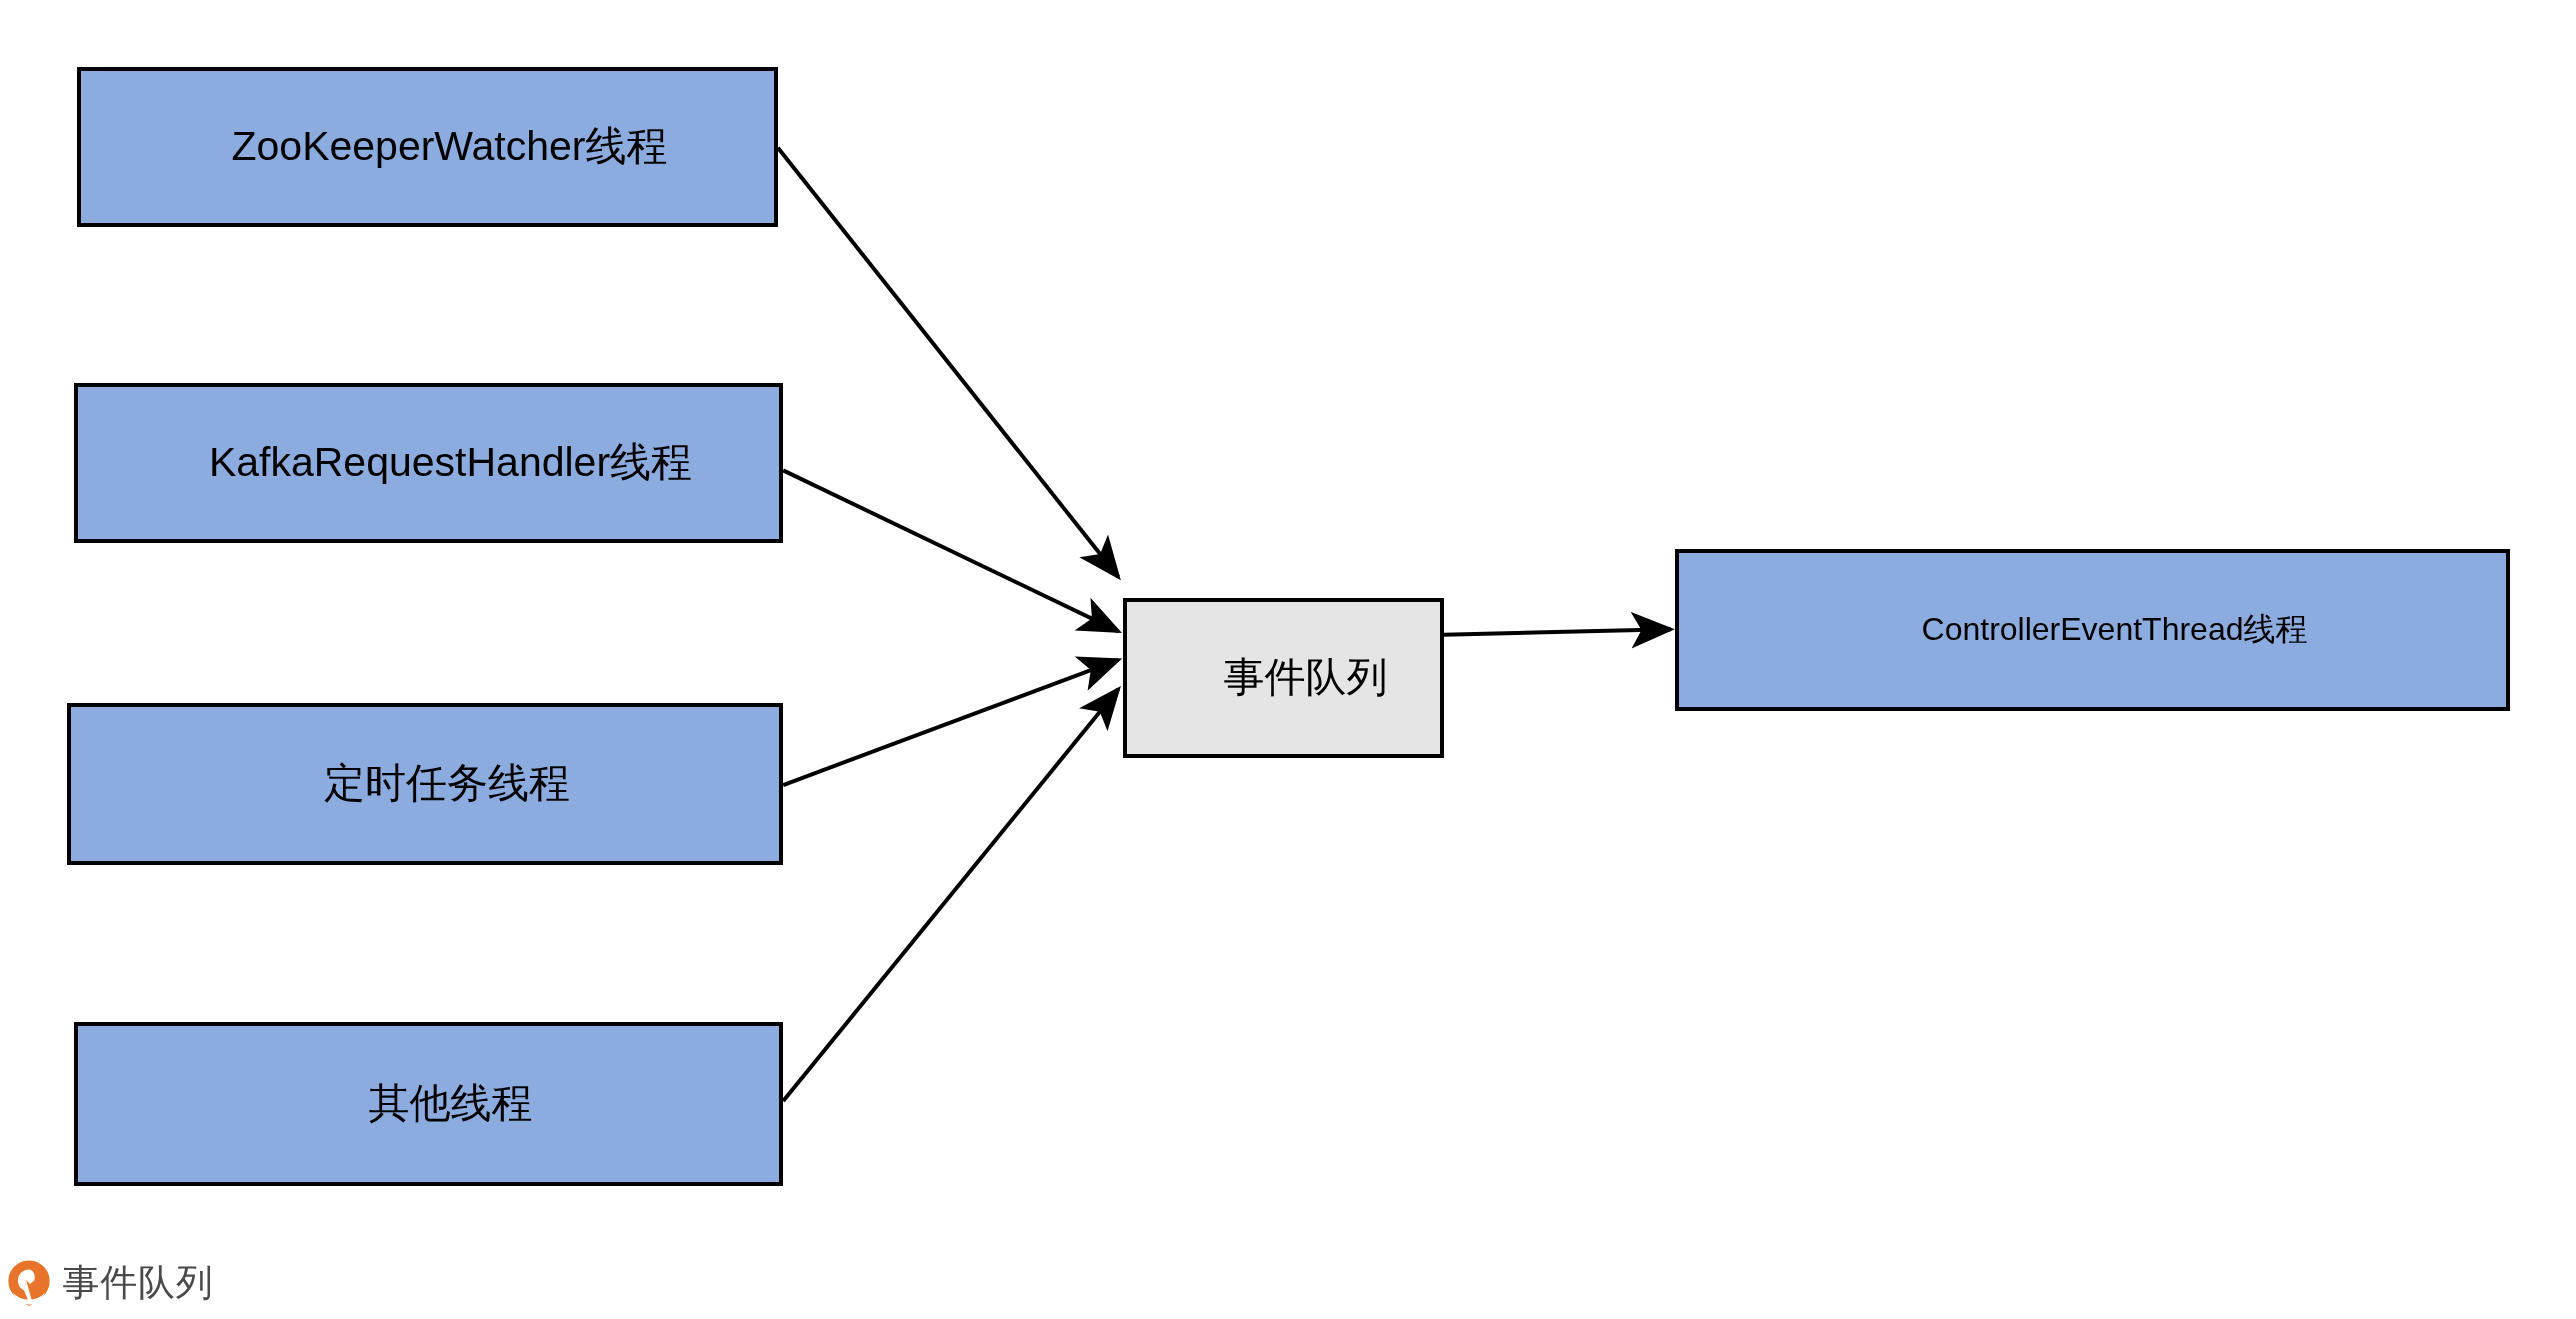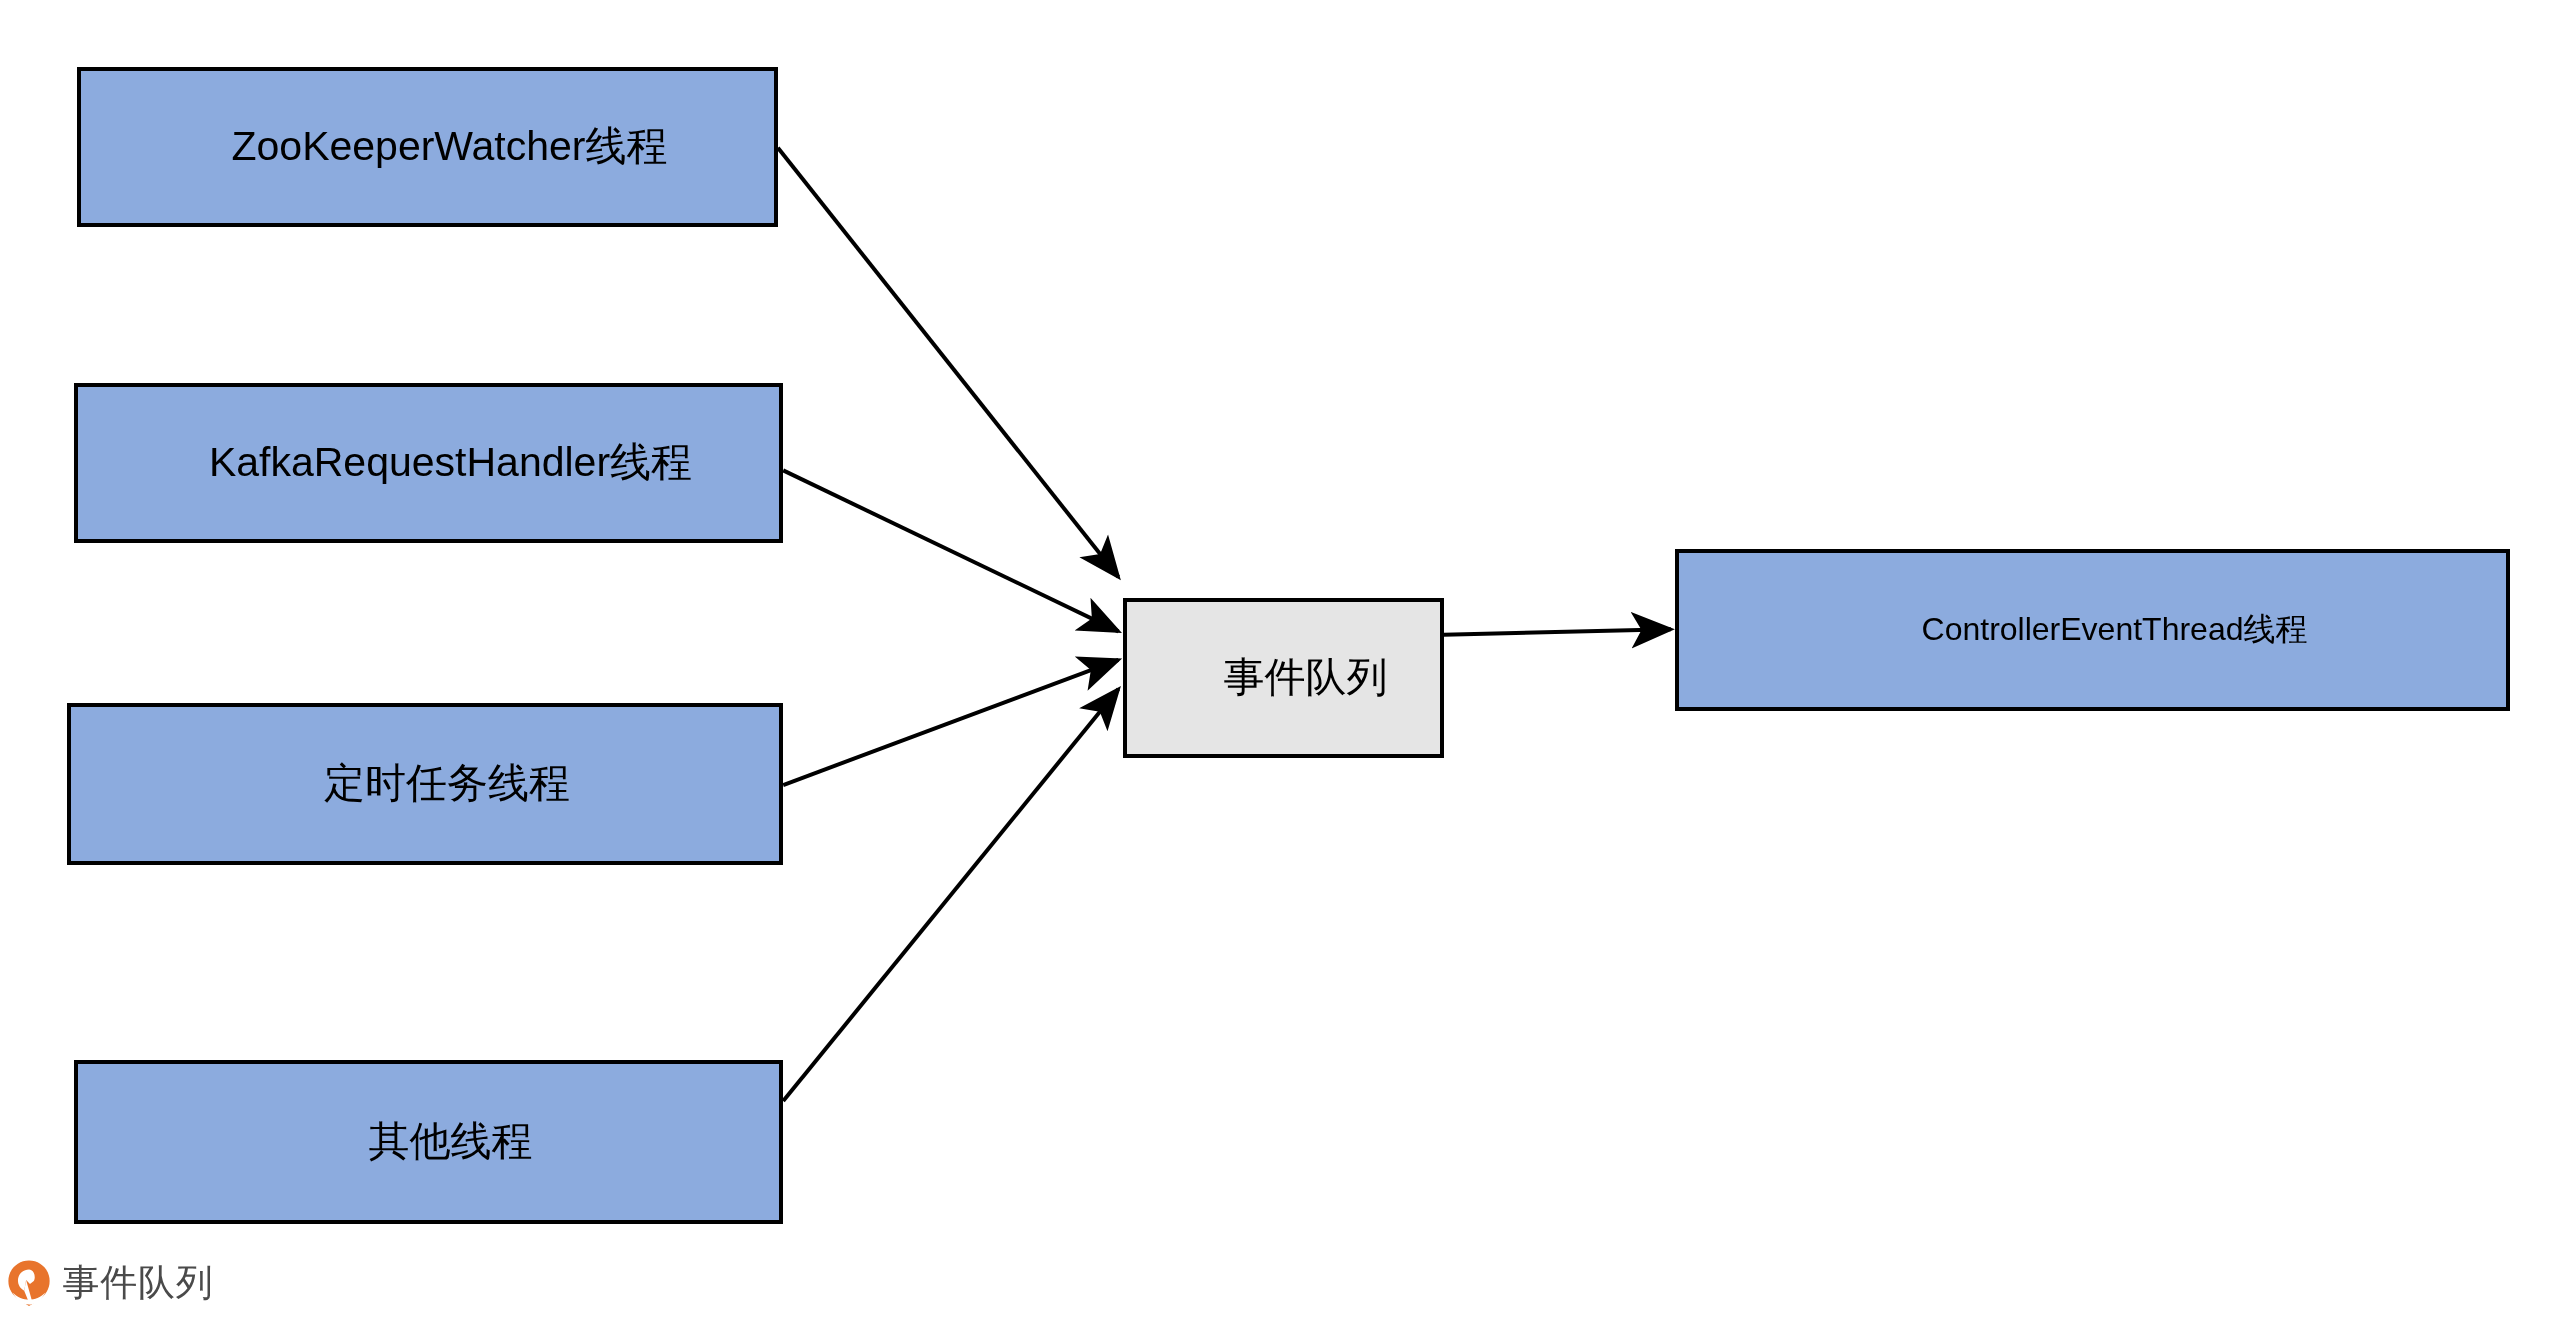--- a/index.html
+++ b/index.html
@@ -42,21 +42,21 @@
     display: block;
     padding: 0 8px;
   }
   .fill-blue { background: #8CABDE; }
   .fill-orange { background: #e5e5e5; margin-top: 41px; }
 
   
   #node-zookeeper-watcher { left: 77px;  top: 67px;  width: 701px; height: 160px; font-size: 41px; }
   #node-kafka-request-handler { left: 74px; top: 383px; width: 709px; height: 160px; font-size: 41px; text-align: right; }
   #node-scheduled-task { left: 67px;  top: 703px; width: 716px; height: 162px; font-size: 41px; }
-  #node-other-threads { left: 74px;  top: 1022px; width: 709px; height: 164px; font-size: 41px; margin-top: 38px; }
+  #node-other-threads { left: 74px;  top: 1022px; width: 709px; height: 164px; font-size: 41px; }
   #node-event-queue { left: 1123px; top: 557px;  width: 321px;  height: 160px; font-size: 41px; }
   #node-controller-event-thread { left: 1675px; top: 549px;  width: 835px; height: 162px; font-size: 32px; }
 
   
   #watermark {
     position: absolute;
     left: 5.3px;
     bottom: 10.6px;
     display: flex;
     align-items: center;

